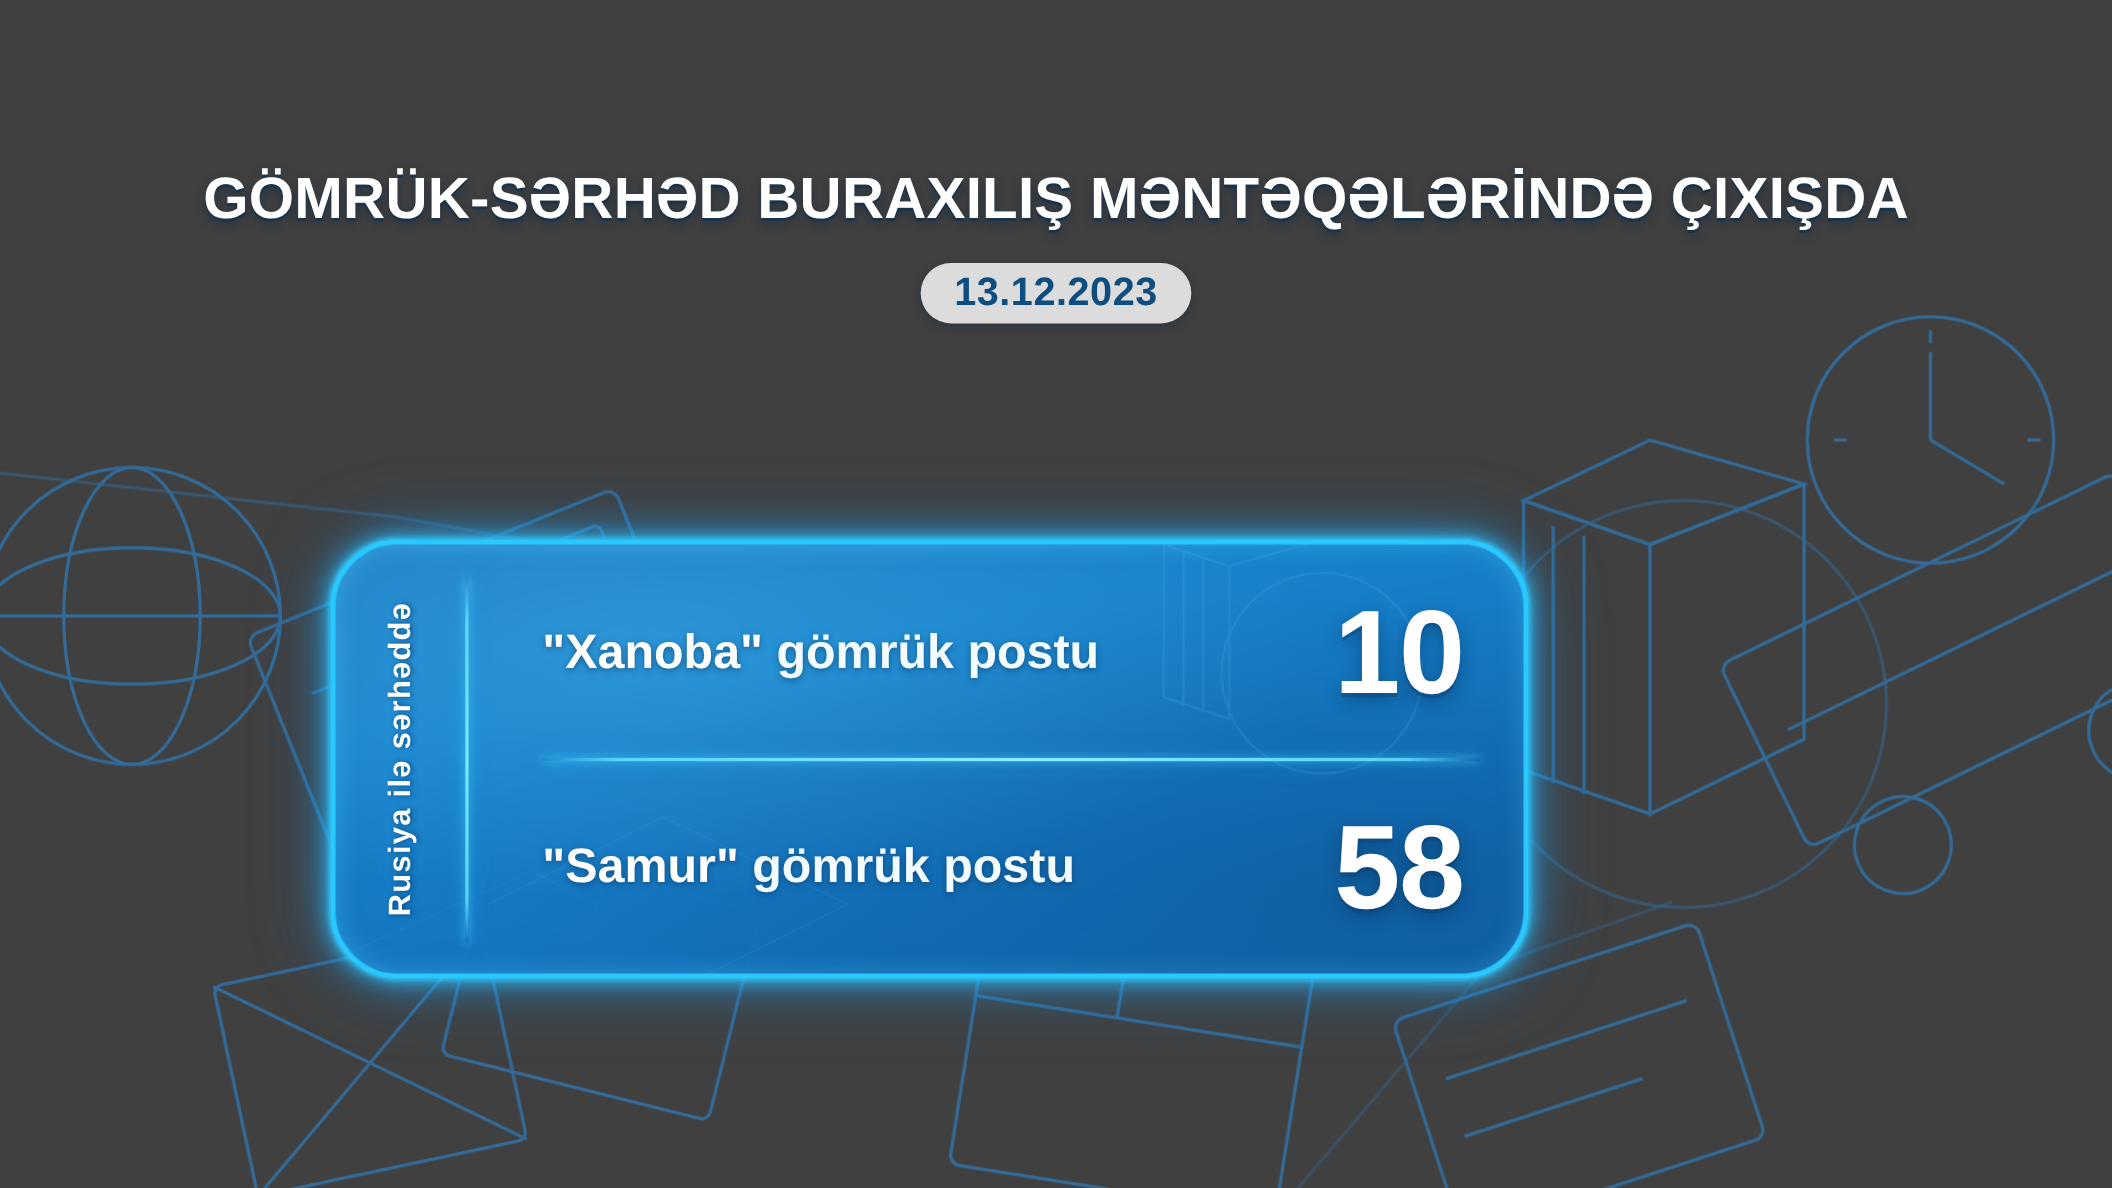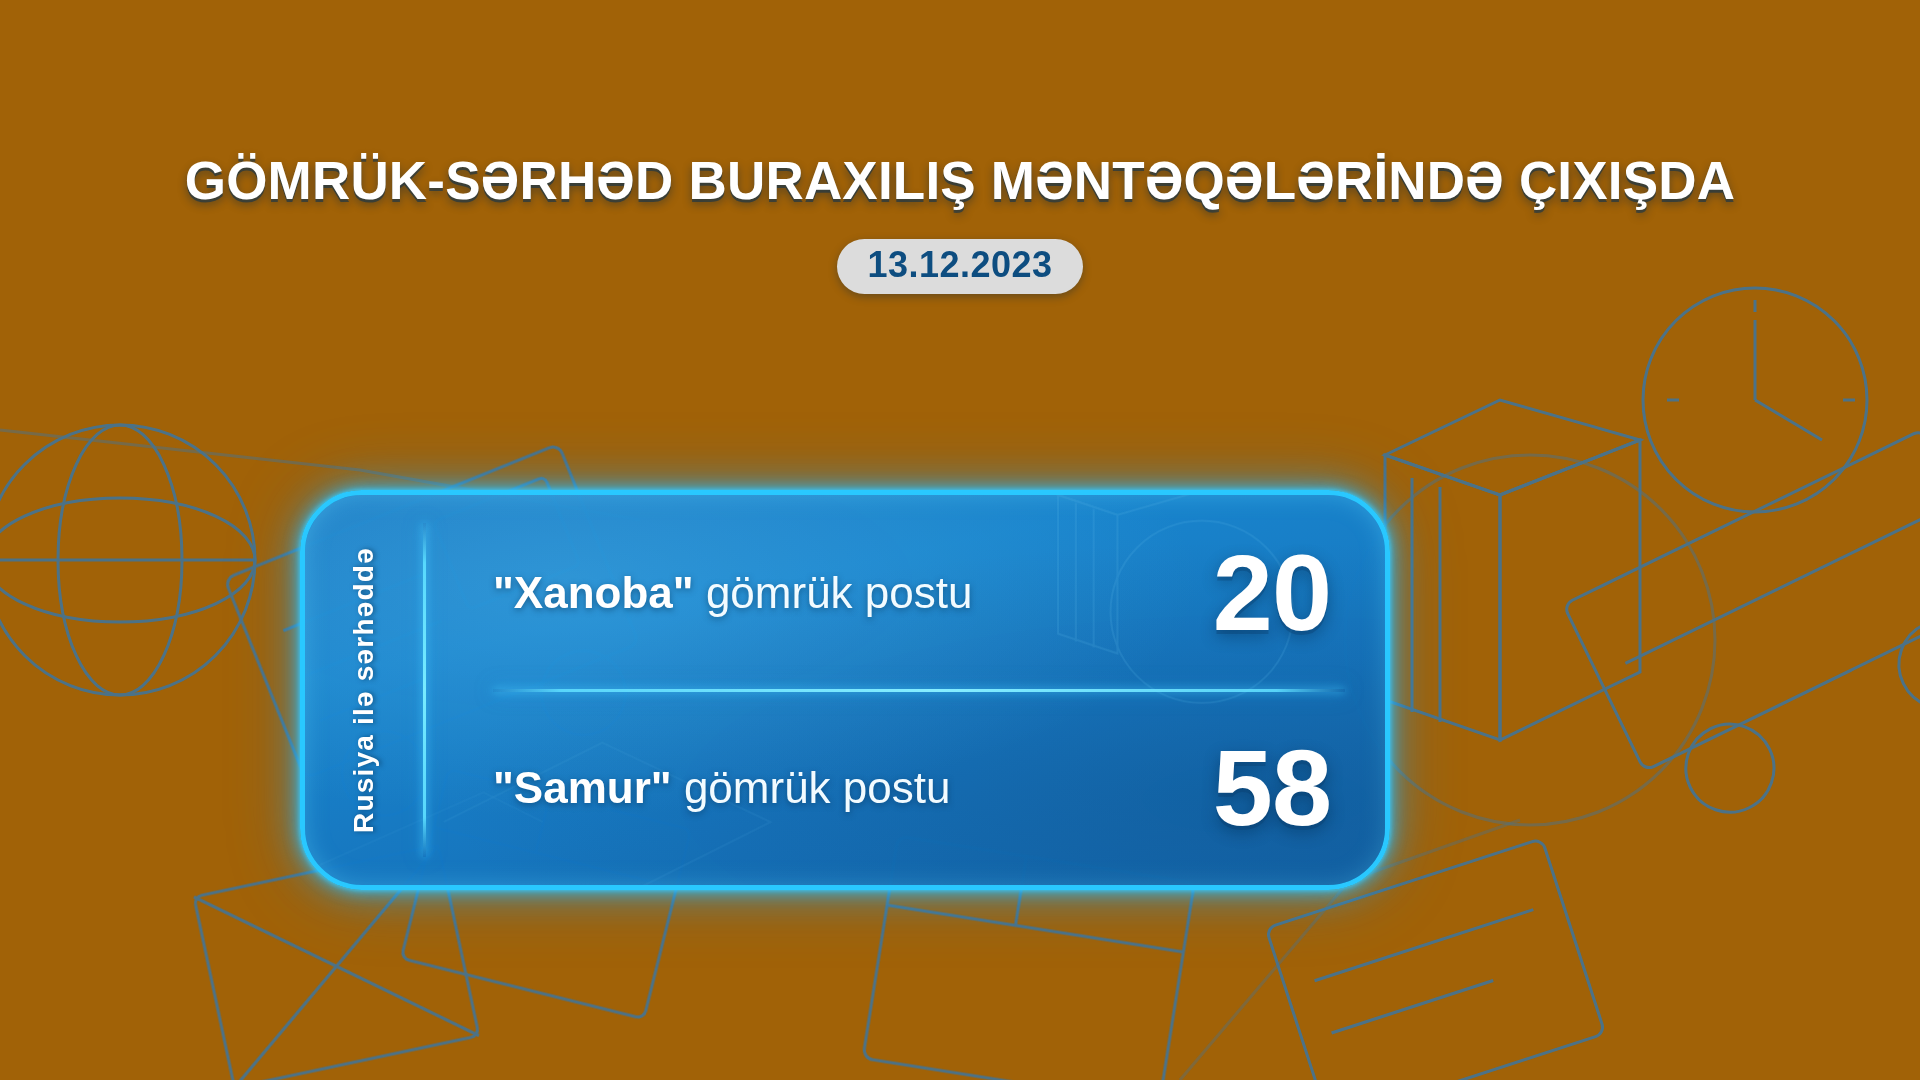--- a/index.html
+++ b/index.html
@@ -17,21 +17,21 @@
   }
 
   
   .stage {
     position:absolute;
     inset:0;
     background:
       radial-gradient(circle at 30% 62%, rgba(24,128,196,0.55) 0%, rgba(24,128,196,0) 46%),
       radial-gradient(circle at 72% 30%, rgba(14,92,150,0.45) 0%, rgba(14,92,150,0) 50%),
       linear-gradient(160deg, #0f5e99 0%, #0c5governo 0%, #0c5a93 38%, #0a5087 72%, #0b4f86 100%);
-    background-color:#a16207;
+    background-color:#404040;
     overflow:hidden;
   }
 
   .bg-art {
     position:absolute;
     inset:0;
     pointer-events:none;
   }
 
   
@@ -180,21 +180,21 @@
     font-size:44px;
     color:#f2fbff;
     white-space:nowrap;
     text-shadow:0 2px 6px rgba(5,45,80,0.5);
   }
   .row-label b {
     font-weight:bold;
     color:#ffffff;
   }
   .row-label .reg {
-    font-weight:normal;
+    font-weight:bold;
   }
 
   .row-value {
     font-weight:bold;
     font-size:108px;
     line-height:1;
     color:#ffffff;
     letter-spacing:-1px;
     text-shadow:
       0 4px 0 rgba(8,60,105,0.35),
@@ -324,21 +324,21 @@
       <div class="side-label">
         <span>Rusiya ilə sərhəddə</span>
       </div>
 
       <div class="rows">
 
         <div class="row">
           <div class="row-label">
             <b>"Xanoba"</b><span class="reg"> gömrük postu</span>
           </div>
-          <div class="row-value">20</div>
+          <div class="row-value">10</div>
         </div>
 
         <div class="h-divider"></div>
 
         <div class="row">
           <div class="row-label">
             <b>"Samur"</b><span class="reg"> gömrük postu</span>
           </div>
           <div class="row-value">58</div>
         </div>

